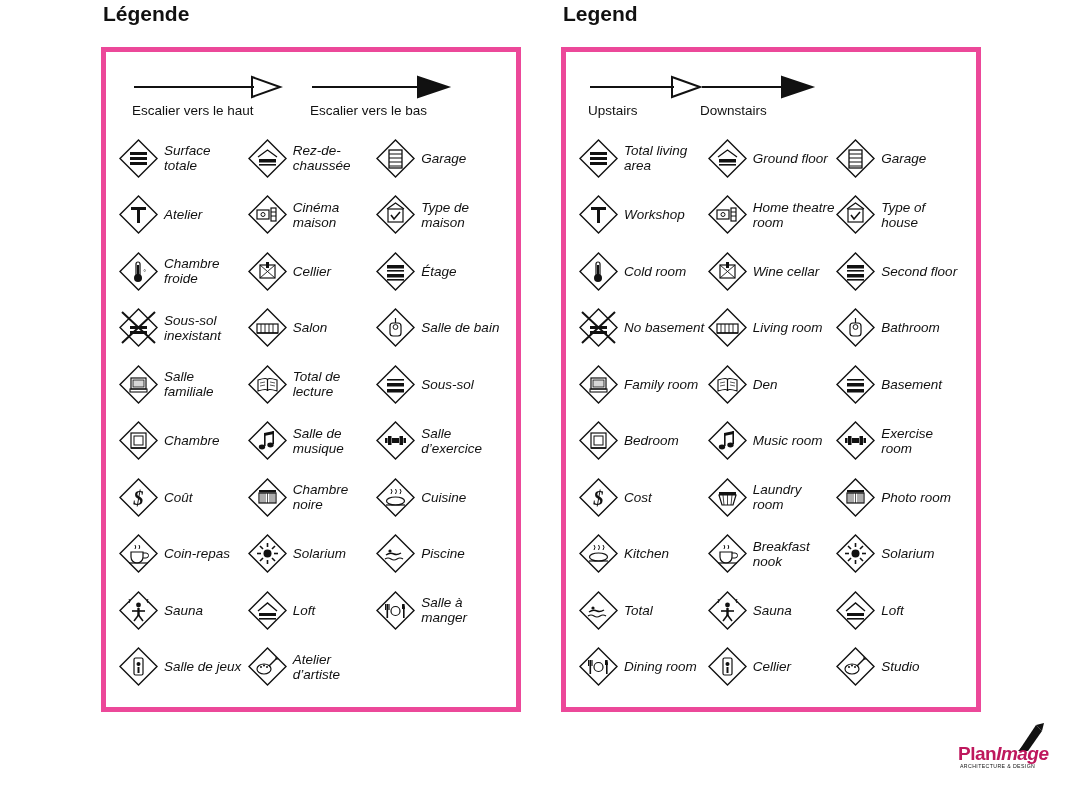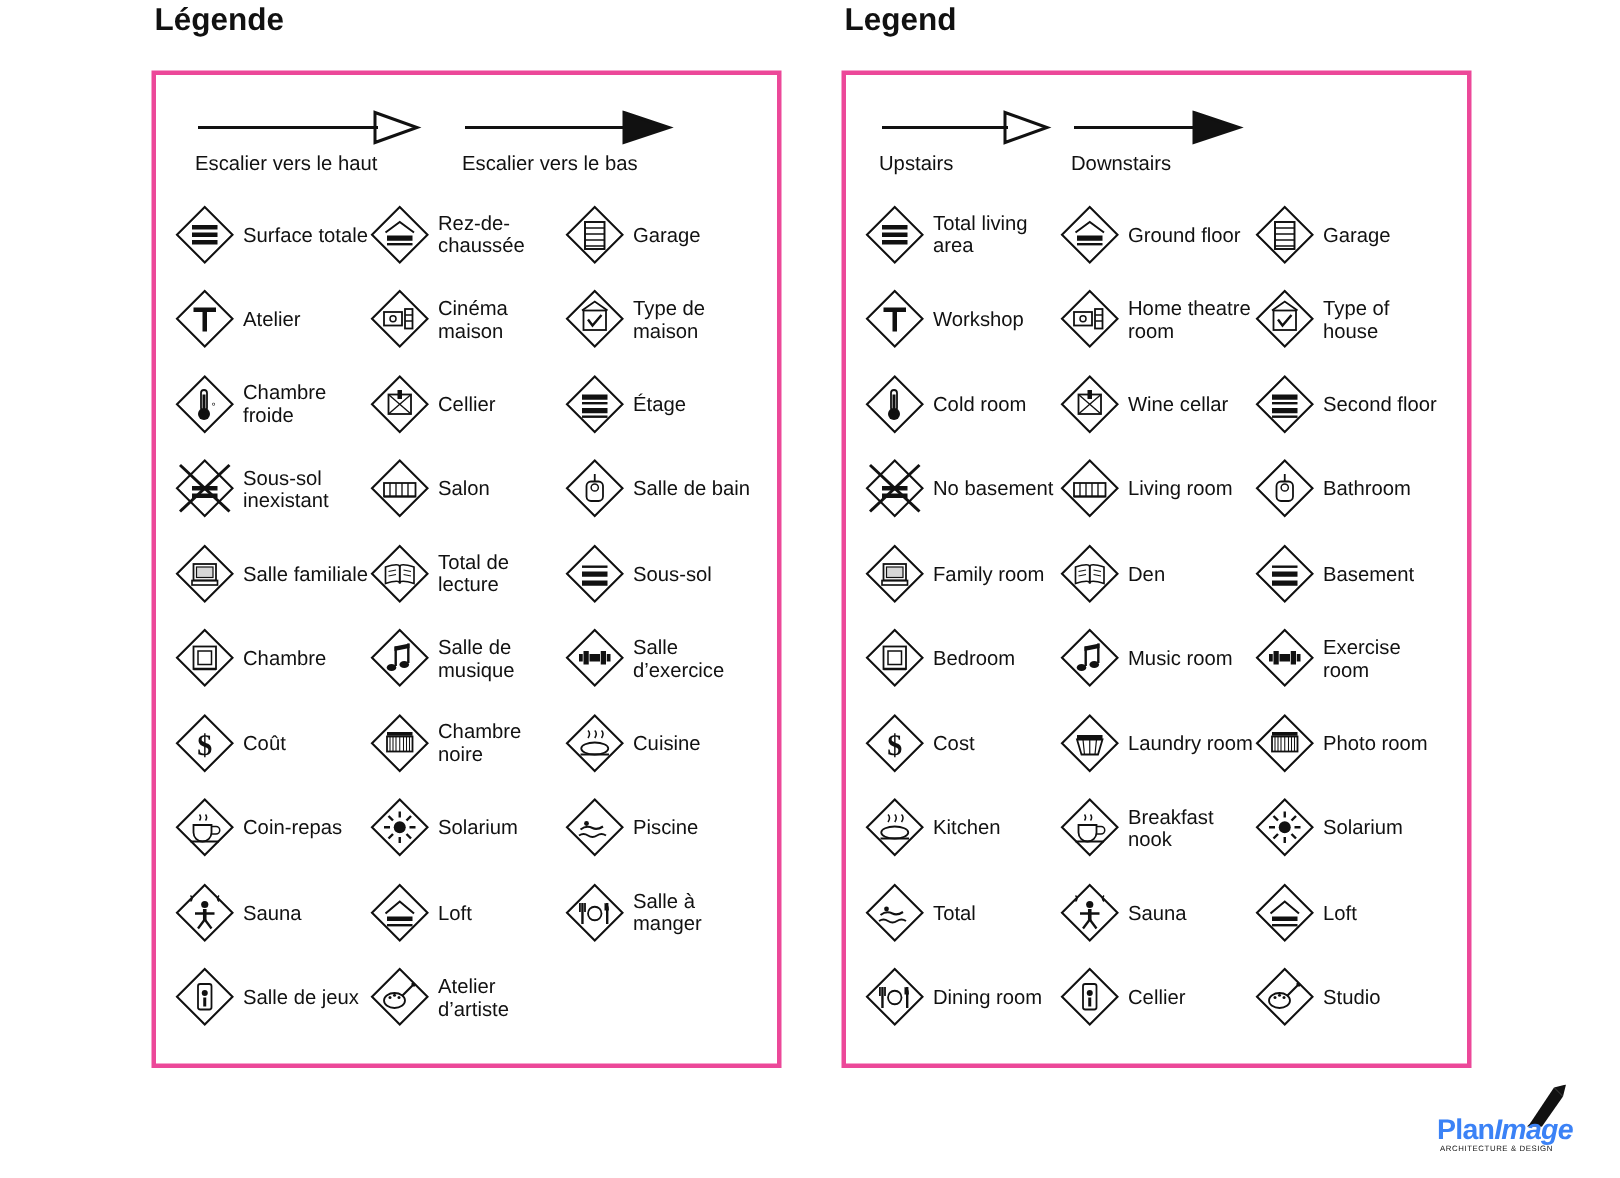--- a/index.html
+++ b/index.html
@@ -13,21 +13,21 @@
     font-family: "Liberation Sans", sans-serif;
     color: #111111;
     overflow: hidden;
     position: relative;
   }
   .panel {
     position: absolute;
     top: 47px;
     width: 420px;
     height: 665px;
-    border: 3px solid #ec4899;
+    border: 5px solid #ec4899;
     background: #ffffff;
     box-sizing: border-box;
   }
   #panel-fr { left: 101px; }
   #panel-en { left: 561px; }
 
   .panel-title {
     position: absolute;
     top: 2px;
     font-size: 21px;
@@ -62,20 +62,21 @@
   .grid {
     position: absolute;
     top: 78px;
     left: 0;
     width: 100%;
     display: grid;
     grid-template-columns: 1fr 1fr 1fr;
     grid-auto-rows: 56.5px;
     padding: 0 12px;
     box-sizing: border-box;
+    font-style: italic;
   }
   .cell {
     display: flex;
     align-items: center;
     gap: 5px;
   }
   .diamond {
     width: 41px;
     height: 41px;
     flex: 0 0 41px;
@@ -97,21 +98,21 @@
     width: 108px;
     height: 48px;
   }
   .logo-text {
     position: absolute;
     left: 0;
     top: 20px;
     font-size: 19px;
     font-weight: bold;
     font-style: normal;
-    color: #3b82f6;
+    color: #be185d;
     letter-spacing: -0.5px;
   }
   .logo-text .italic { font-style: italic; }
   .logo-sub {
     position: absolute;
     left: 2px;
     top: 40px;
     font-size: 5.2px;
     letter-spacing: 0.4px;
     color: #111;
@@ -521,21 +522,21 @@
 <div class="panel" id="panel-en">
 
   <div class="arrows">
     <div class="arrow-block" style="left:22px;">
       <svg class="arrow-svg" width="120" height="26" viewBox="0 0 120 26">
         <line x1="2" y1="13" x2="86" y2="13" stroke="#111" stroke-width="2"></line>
         <polygon points="84,3 112,13 84,23" fill="none" stroke="#111" stroke-width="2"></polygon>
       </svg>
       <div class="arrow-label">Upstairs</div>
     </div>
-    <div class="arrow-block" style="left:150px;">
+    <div class="arrow-block" style="left:134px;">
       <svg class="arrow-svg" width="122" height="26" viewBox="0 0 122 26">
         <line x1="2" y1="13" x2="86" y2="13" stroke="#111" stroke-width="2"></line>
         <polygon points="82,3 112,13 82,23" fill="#111" stroke="#111" stroke-width="2"></polygon>
       </svg>
       <div class="arrow-label">Downstairs</div>
     </div>
   </div>
 
   <div class="grid">
     <div class="cell">

